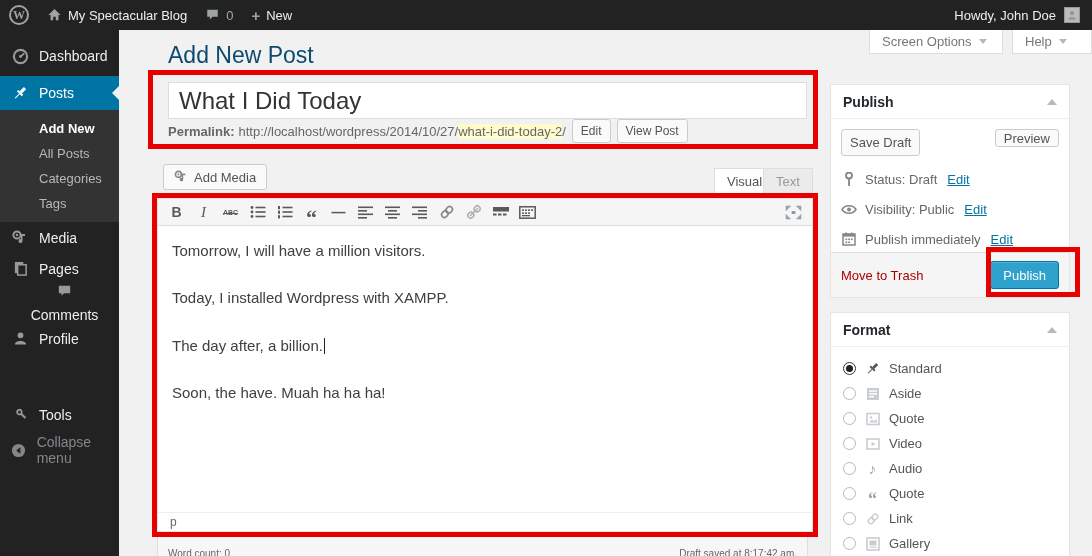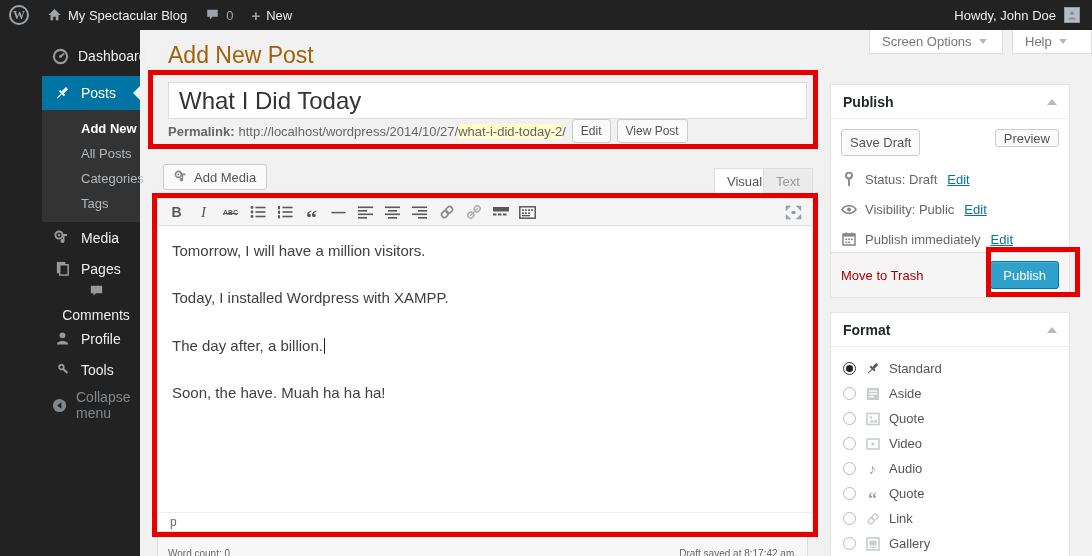--- a/index.html
+++ b/index.html
@@ -15,40 +15,40 @@
   .ab-count { color:#a0a5aa; }
   .ab-right { margin-left:auto; display:flex; align-items:center; gap:8px; padding-right:12px; }
   .avatar { width:16px; height:16px; background:#b6bcc0; border:1px solid #999;
             display:inline-flex; align-items:center; justify-content:center; }
   .wplogo { width:20px; height:20px; border-radius:50%; border:2px solid #9ea3a8; color:#9ea3a8;
             display:flex; align-items:center; justify-content:center; font-size:12px; font-weight:bold;
             font-family:"Liberation Serif", serif; }
   .plus-glyph { font-size:15px; font-weight:bold; color:#9ea3a8; }
 
   
-  .sidebar { position:absolute; left:0; top:30px; width:140px; height:526px; background:#222;
-             font-size:14px; color:#eee; z-index:40; padding-top:10px;padding-left:42px; }
+  .sidebar { position:absolute; left:0; top:30px; width:119px; height:526px; background:#222;
+             font-size:14px; color:#eee; z-index:40; padding-top:10px; }
   .menu-item { height:32px; display:flex; align-items:center; gap:9px; padding-left:10px; cursor:pointer; position:relative; }
   .menu-item .mi-icon { width:20px; display:flex; justify-content:center; color:#999; }
   .menu-item.active { background:#0074a2; color:#fff; margin-top:4px; height:34px; }
   .menu-item.active .mi-icon { color:#fff; }
   .menu-arrow { position:absolute; right:0; top:50%; margin-top:-7px; width:0; height:0;
                 border-top:7px solid transparent; border-bottom:7px solid transparent; border-right:7px solid #f1f1f1; }
   .submenu { background:#333; padding:6px 0; }
   .submenu-item { height:25px; line-height:25px; padding-left:39px; color:#b4b9be; font-size:13px; cursor:pointer; }
   .submenu-item.current { color:#fff; font-weight:bold; }
   .menu-sep { height:8px; }
   .menu-item.collapse { color:#82878c; margin-top:2px; }
   .menu-item.collapse .mi-icon { color:#82878c; }
 
   
   .screen-tab { position:absolute; top:30px; height:24px; background:#fff; border:1px solid #ddd; border-top:none;
                 display:flex; align-items:center; gap:7px; color:#777; font-size:13px; padding:0 12px; cursor:pointer; }
   .tri-down { width:0; height:0; border-left:4px solid transparent; border-right:4px solid transparent; border-top:5px solid #b4b9be; }
-  .page-title { position:absolute; left:168px; top:42px; font-size:23px; font-weight:400; color:#a16207; }
+  .page-title { position:absolute; left:168px; top:42px; font-size:23px; font-weight:400; color:#0c4a6e; }
 
   
   .annotation { position:absolute; border:5px solid #e60000; z-index:30; pointer-events:none; }
   .annot-1 { left:148px; top:70px;  width:670px; height:79px; }
   .annot-2 { left:152px; top:193px; width:666px; height:344px; }
   .annot-3 { left:986px; top:247px; width:94px;  height:50px; }
 
   
   .title-input { position:absolute; left:168px; top:82px; width:639px; height:37px; border:1px solid #ddd;
                  background:#fff; font-family:"Liberation Sans", sans-serif; font-size:24px; font-weight:400;
@@ -221,21 +221,21 @@
     <div class="menu-sep"></div>
     <div class="menu-item" style="height:31px;">
       <span class="mi-icon">
         <svg width="15" height="15" viewBox="0 0 16 16">
             <circle cx="8" cy="4.6" r="3.1" fill="#999"></circle>
             <path d="M2 14.5 C2 9.5 14 9.5 14 14.5 Z" fill="#999"></path>
           </svg>
       </span>
       <span>Profile</span>
     </div>
-    <div class="menu-item" style="height:31px;">
+    <div class="menu-item" style="height:31px;margin-top:45px;">
       <span class="mi-icon">
         <svg width="15" height="15" viewBox="0 0 16 16">
             <path d="M6.8 2 a3.4 3.4 0 1 0 1.6 6.4 L12.5 12.5 L14 11 L9.9 6.9 A3.4 3.4 0 0 0 6.8 2 Z M6.8 3.8 A1.6 1.6 0 1 1 5.2 5.4 Z" fill="#999"></path>
           </svg>
       </span>
       <span>Tools</span>
     </div>
     <div class="menu-sep" style="height:2px;"></div>
     <div class="menu-item collapse">
       <span class="mi-icon">

